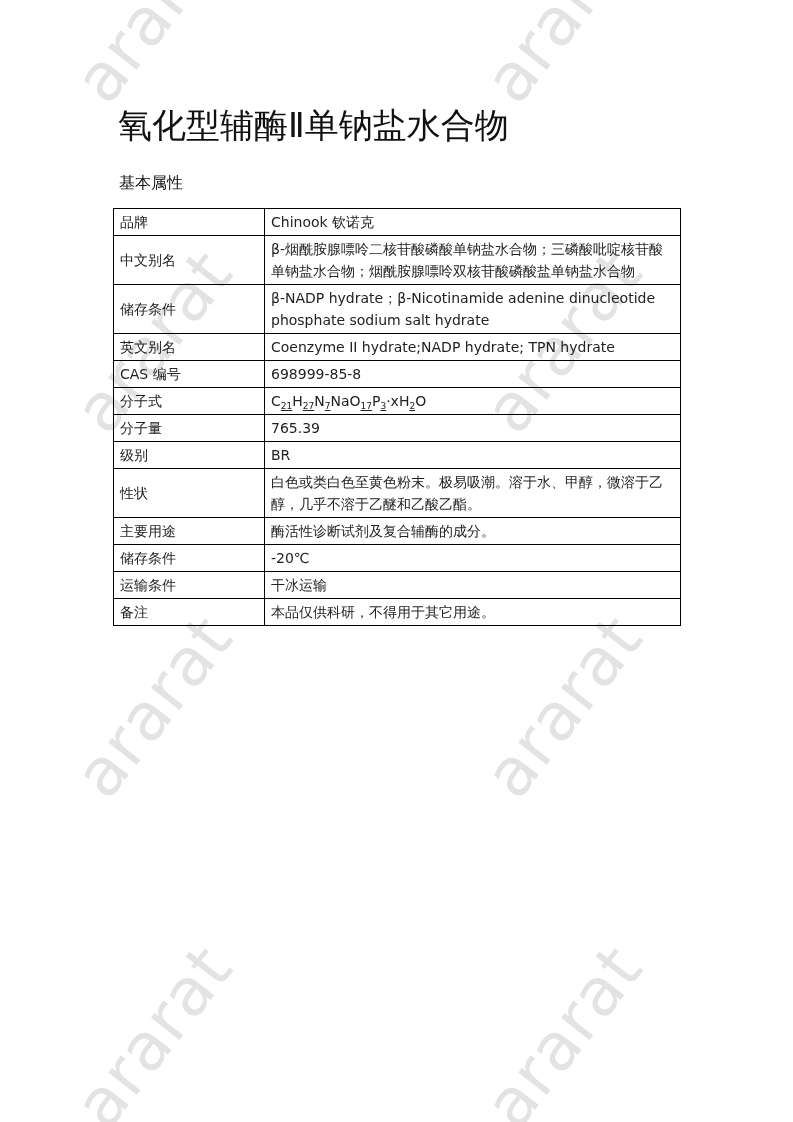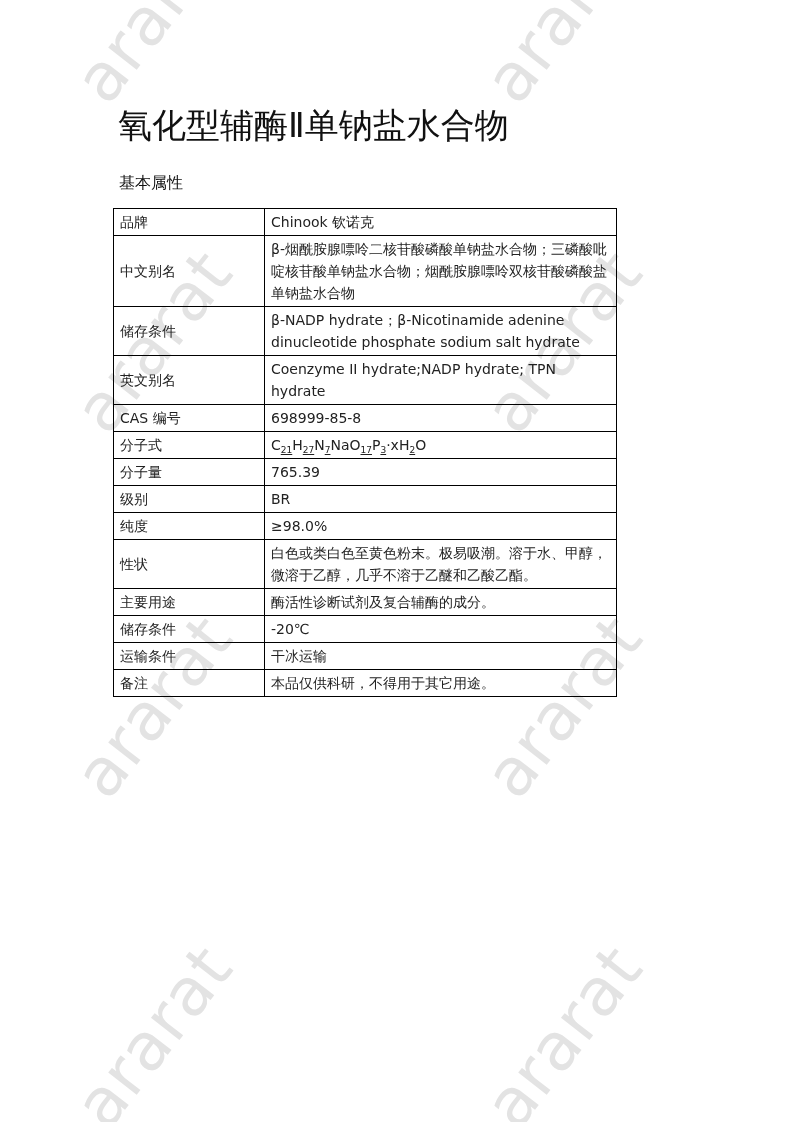--- a/index.html
+++ b/index.html
@@ -12,21 +12,21 @@
       color: #e3e3e3; transform: rotate(-52deg); transform-origin: left bottom;
       white-space: nowrap; letter-spacing: 1px; z-index: 0; user-select: none;
     }
     .content { position: relative; z-index: 1; }
     .title {
       position: absolute; left: 118px; top: 103px; font-size: 34px; font-weight: normal;
       margin: 0; letter-spacing: 0px; color: #111;
     }
     .subtitle { position: absolute; left: 119px; top: 173px; font-size: 16px; color: #111; }
     table.props {
-      position: absolute; left: 113px; top: 208px; width: 504px;
+      position: absolute; left: 113px; top: 208px; width: 568px;
       border-collapse: collapse; font-size: 14px;
     }
     table.props td {
       border: 1px solid #000; padding: 2px 6px; vertical-align: middle; line-height: 22px;
       background: transparent;
     }
     table.props td.label { width: 138px; color: #222; }
     table.props td.value { color: #222; }
     sub { font-size: 9px; vertical-align: -3px; line-height: 0; text-decoration: underline; }
   </style>
@@ -74,24 +74,20 @@
         </tr>
         <tr>
           <td class="label">分子量</td>
           <td class="value">765.39</td>
         </tr>
         <tr>
           <td class="label">级别</td>
           <td class="value">BR</td>
         </tr>
         <tr>
-          <td class="label">纯度</td>
-          <td class="value">≥98.0%</td>
-        </tr>
-        <tr>
           <td class="label">性状</td>
           <td class="value">白色或类白色至黄色粉末。极易吸潮。溶于水、甲醇，微溶于乙醇，几乎不溶于乙醚和乙酸乙酯。</td>
         </tr>
         <tr>
           <td class="label">主要用途</td>
           <td class="value">酶活性诊断试剂及复合辅酶的成分。</td>
         </tr>
         <tr>
           <td class="label">储存条件</td>
           <td class="value">-20℃</td>

